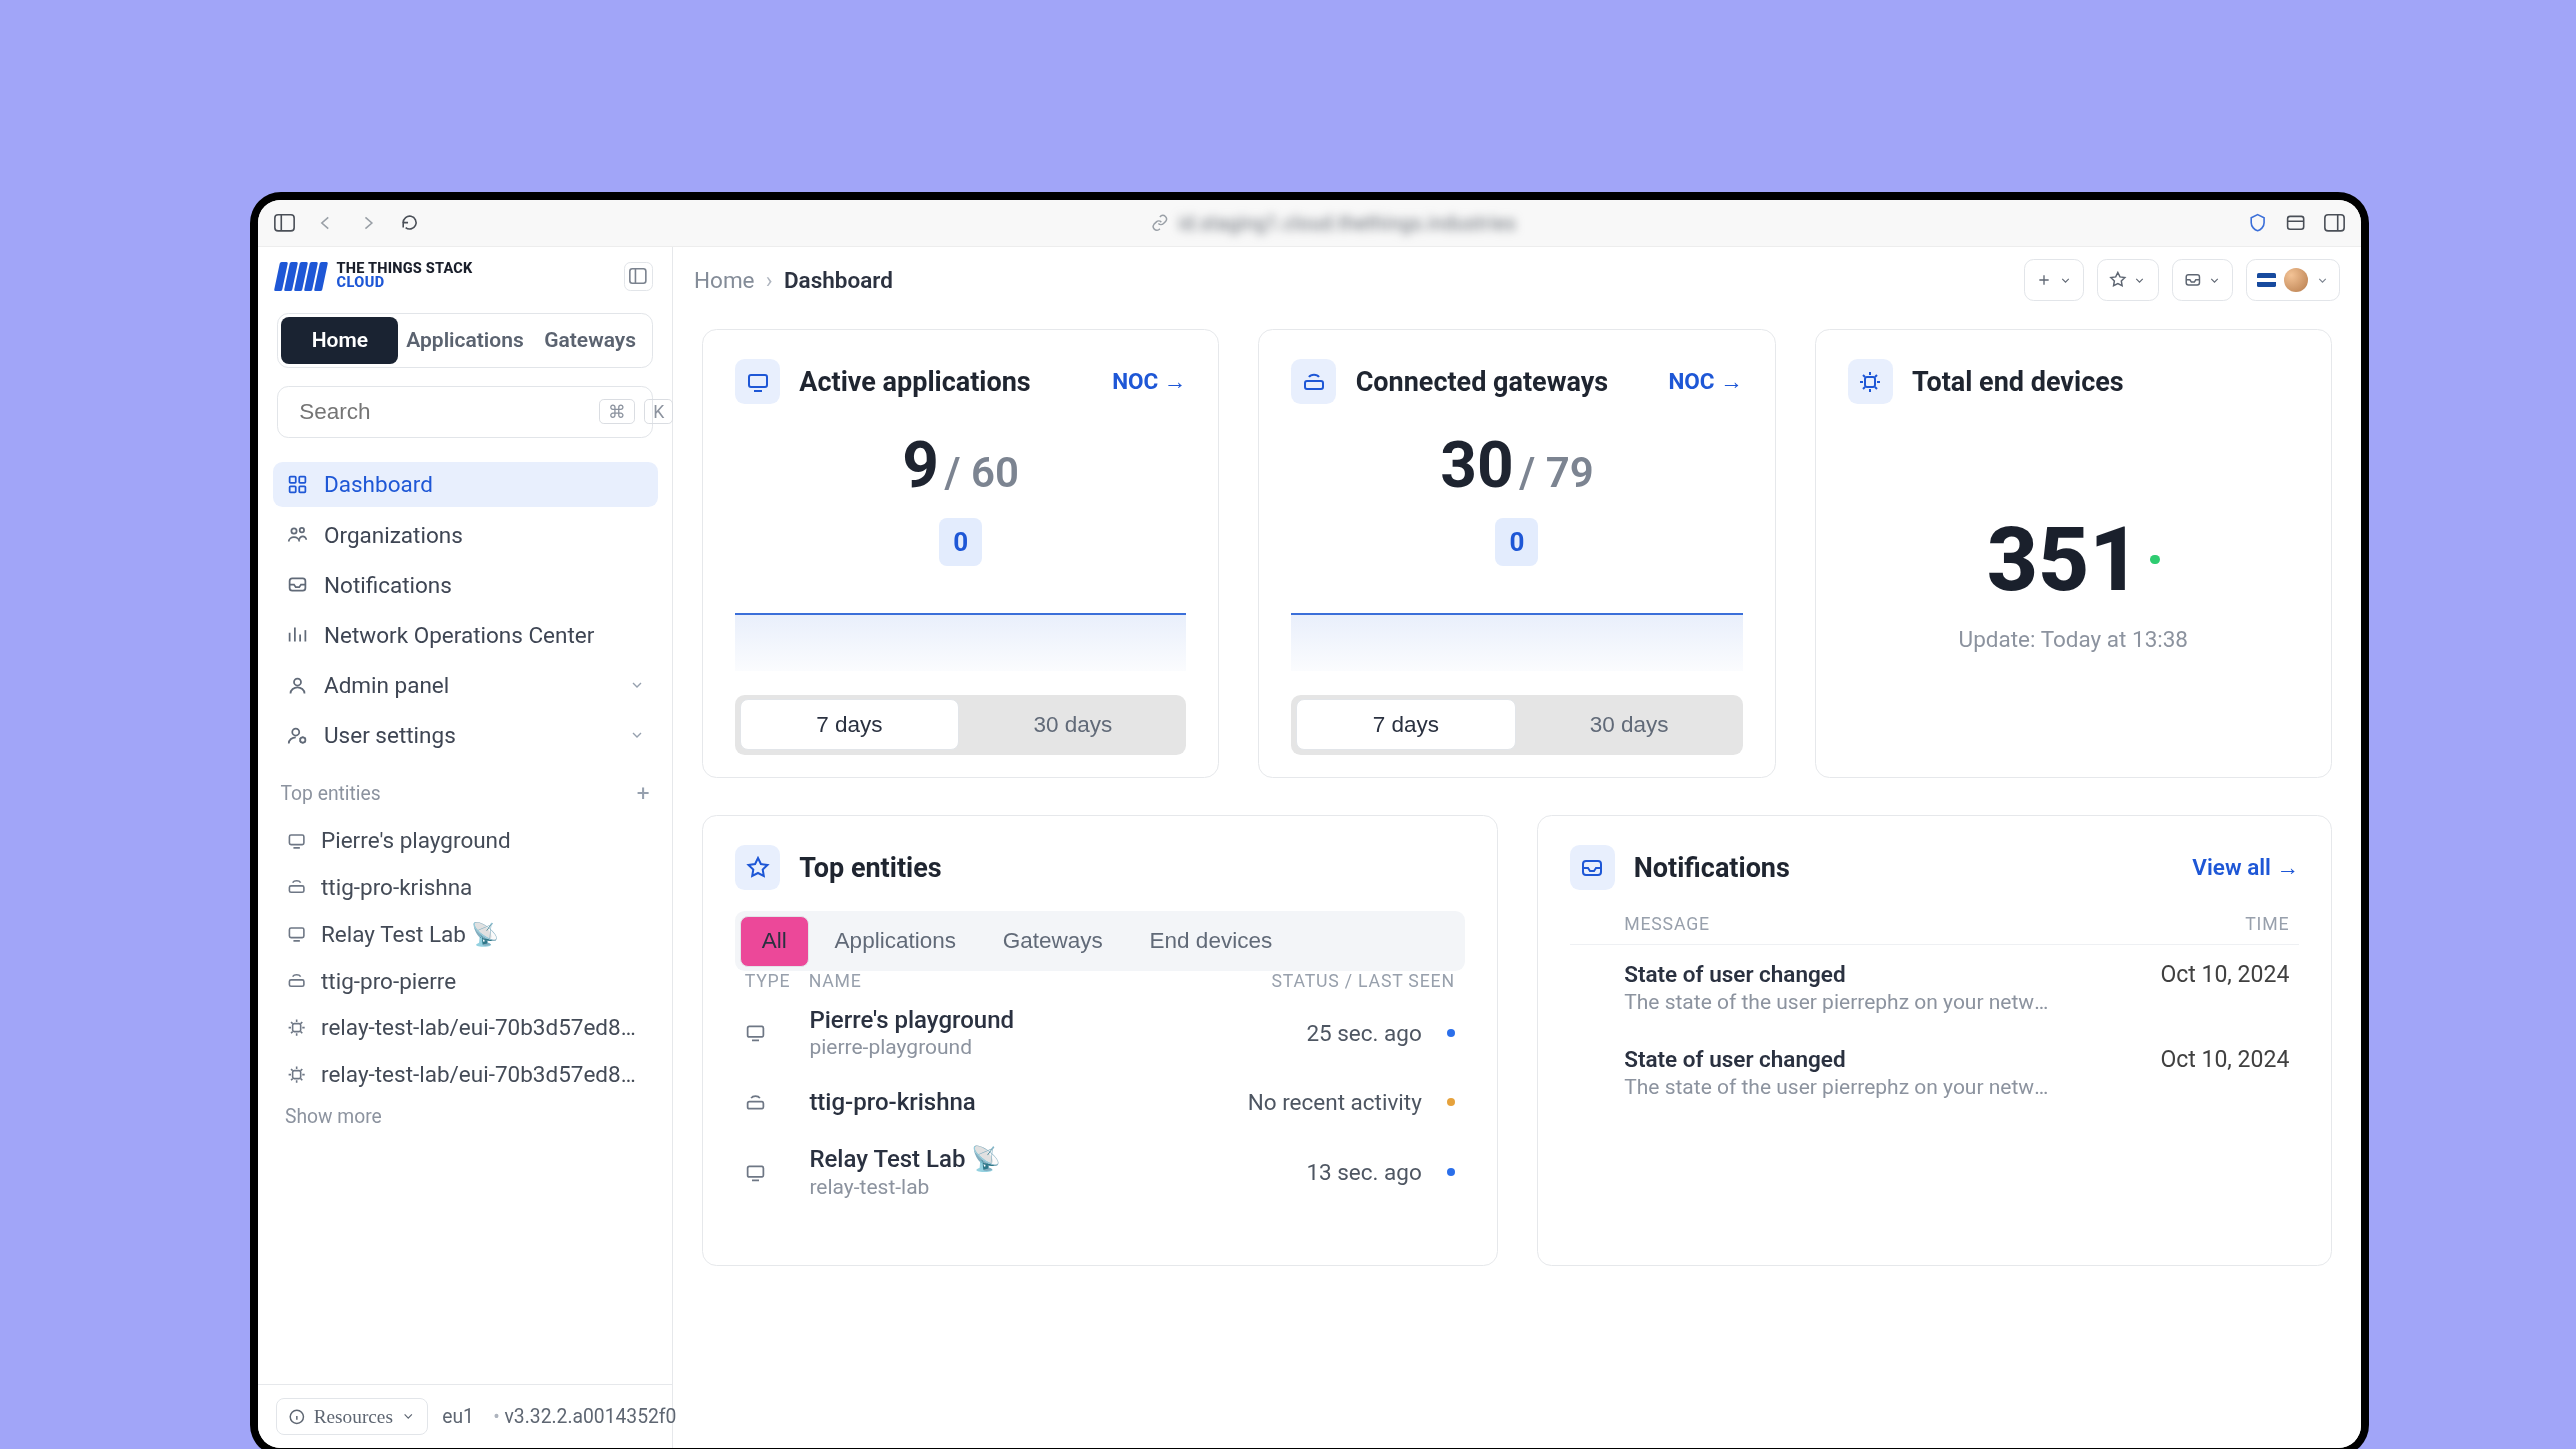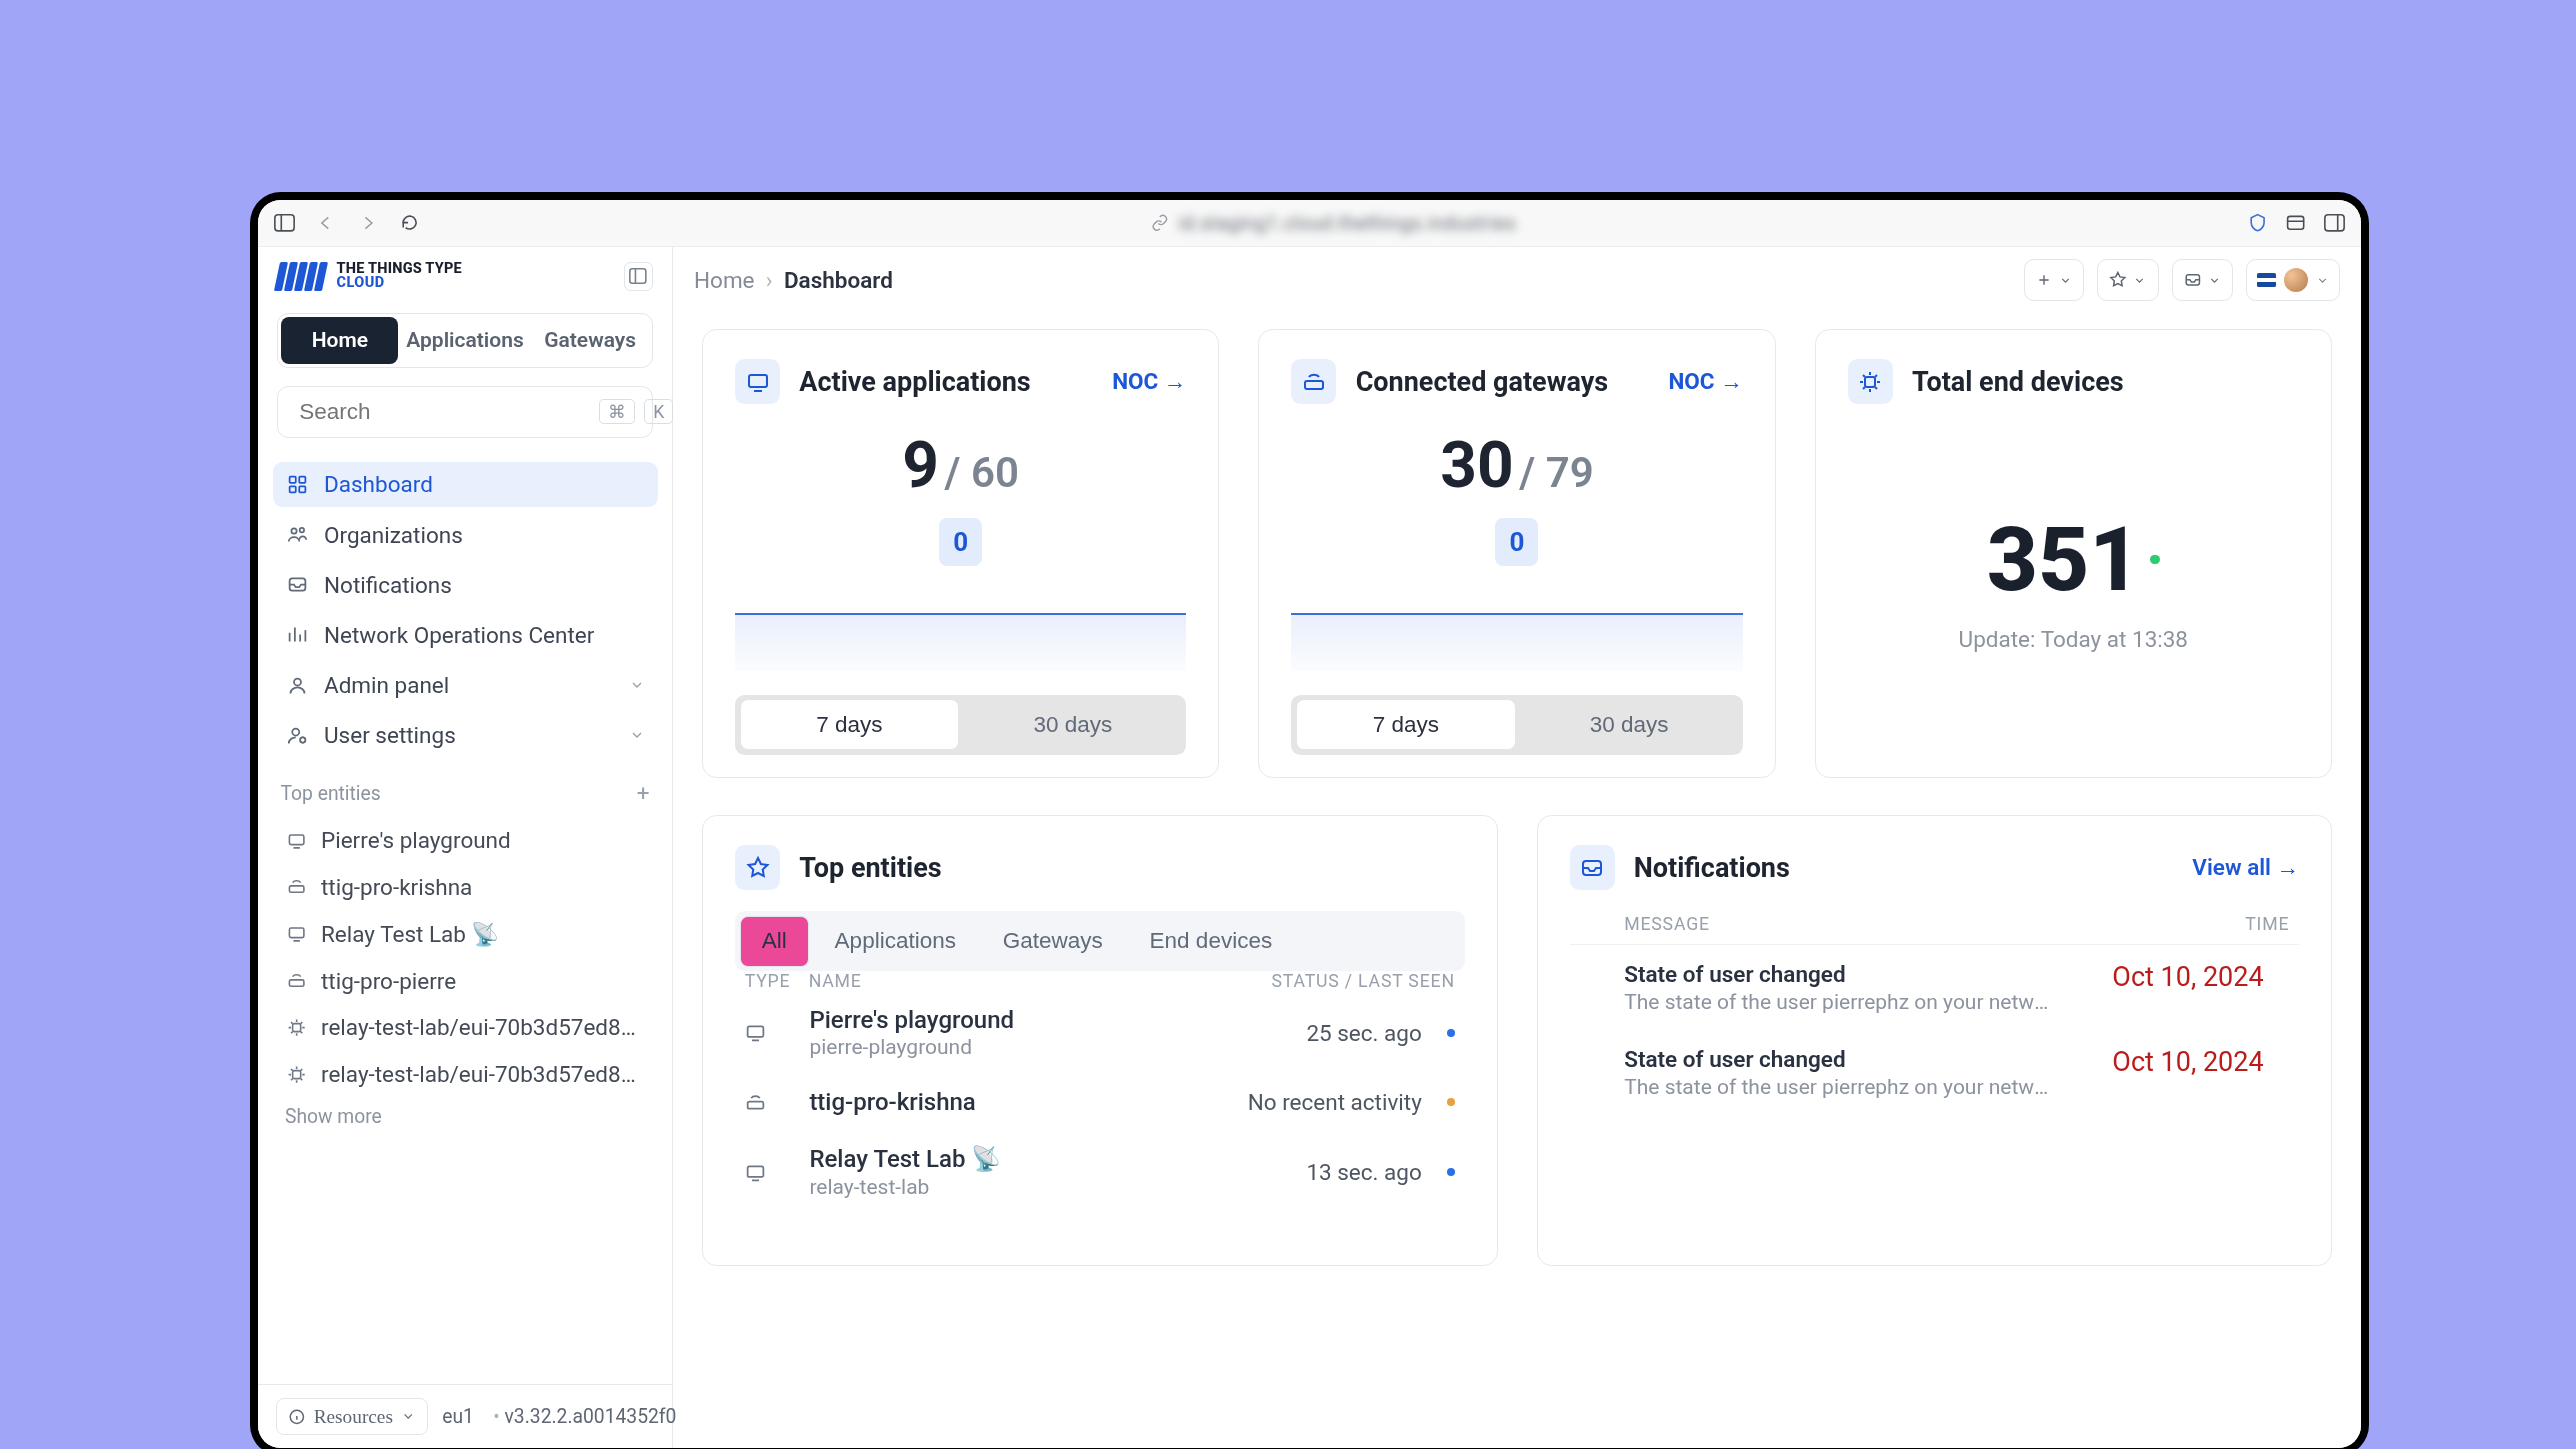--- a/index.html
+++ b/index.html
@@ -397,21 +397,21 @@
 .nrow {
   display: flex;
   align-items: flex-start;
   padding: 16px 9.7px;
   gap: 4px;
 }
 .nrow .body { flex: 1; display:flex; flex-direction:column; padding-left:45px;}
 .nrow .body .t { font-size: 22.5px; font-weight: 600; color: #2A3140; }
 .nrow .body .s { font-size: 21px; color: #8C939F; margin-top: 3.2px;
   white-space: nowrap; overflow: hidden; text-overflow: ellipsis; max-width: 435px;}
-.nrow .tm { width: 177px; color: #b91c1c; font-size: 27px; }
+.nrow .tm { width: 177px; text-align: right; color: #404040; font-size: 23px; }
 
 .view-all { margin-left: auto; color: #1E57D6; font-weight: 600; font-size: 22.5px; cursor: pointer; }
 
 svg { display: block; }
 </style>
 </head>
 <body>
 
 <div class="device-frame">
 <div class="device-inner">
@@ -473,21 +473,21 @@
       <div class="sidebar-top">
         <div class="logo-wrap">
           <div class="logo-mark">
             <span></span>
                 <span></span>
                 <span></span>
                 <span></span>
                 <span></span>
           </div>
           <div class="logo-text">
-            <span class="line1">THE THINGS TYPE</span>
+            <span class="line1">THE THINGS STACK</span>
             <span class="line2">CLOUD</span>
           </div>
         </div>
         <div class="collapse-btn">
           <svg width="17.7" height="16" viewBox="0 0 22 20" fill="none" stroke="currentColor" stroke-width="2">
                 <rect x="1" y="1" width="20" height="18" rx="3"></rect>
                 <line x1="8" y1="1" x2="8" y2="19"></line>
               </svg>
         </div>
       </div>

